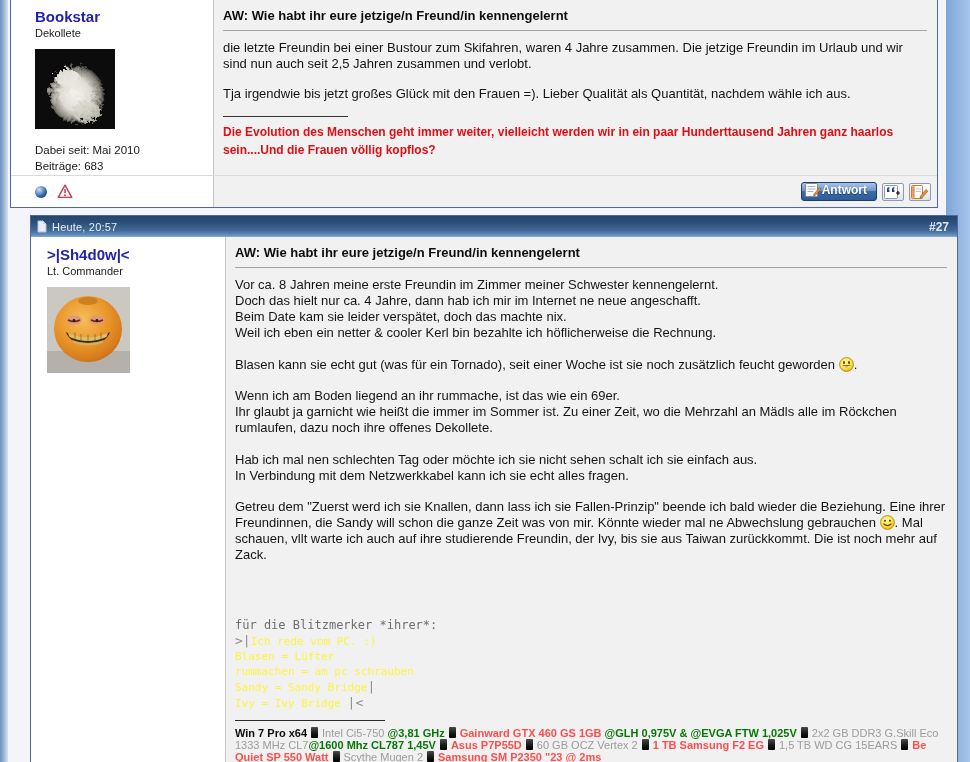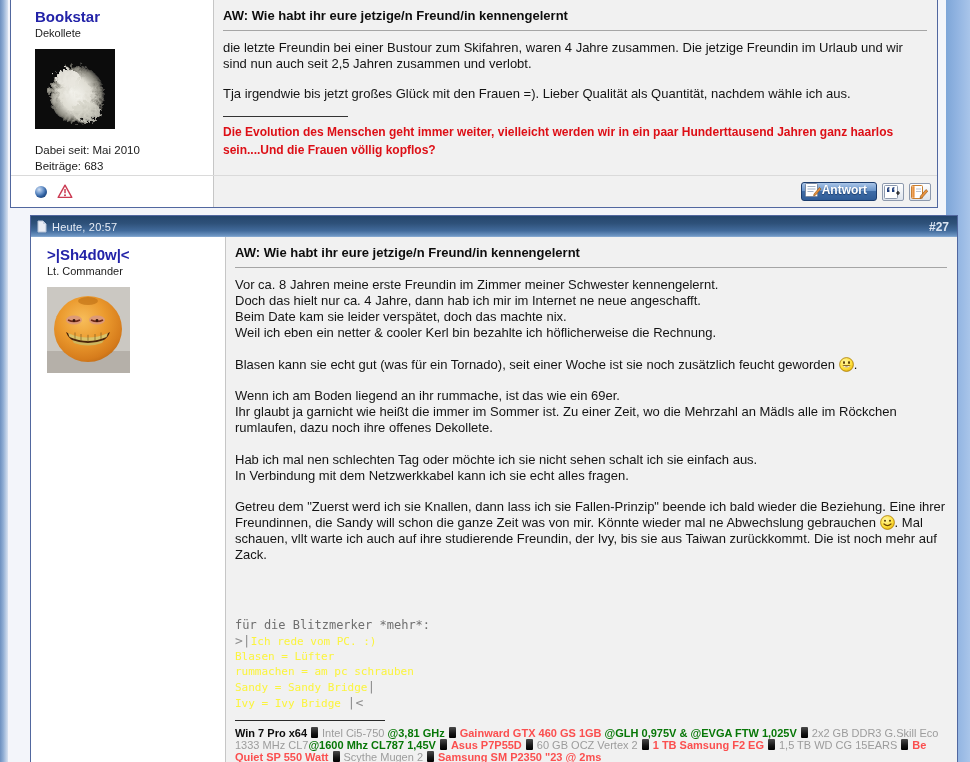--- a/index.html
+++ b/index.html
@@ -262,21 +262,21 @@
                 <stop offset="1" stop-color="#d99f00"></stop>
               </radialGradient>
             </defs>
             <circle cx="7.5" cy="7.5" r="6.9" fill="url(#sy2)" stroke="#a87800" stroke-width="0.8"></circle>
             <circle cx="5" cy="5.8" r="1" fill="#573a02"></circle>
             <circle cx="10" cy="5.8" r="1" fill="#573a02"></circle>
             <path d="M4 9 Q7.5 12.2 11 9" stroke="#6b4300" stroke-width="1.2" fill="none" stroke-linecap="round"></path>
           </svg><span>. Mal schauen, vllt warte ich auch auf ihre studierende Freundin, der Ivy, bis sie aus Taiwan zurückkommt. Die ist noch mehr auf Zack.</span></div>
 
       <div class="spoiler">
-        <div class="sp-intro">für die Blitzmerker *mehr*:</div>
+        <div class="sp-intro">für die Blitzmerker *ihrer*:</div>
         <div class="sp-line"><span class="sp-mark">&gt;|</span><span>Ich rede vom PC. :)</span></div>
         <div class="sp-line">Blasen = Lüfter</div>
         <div class="sp-line">rummachen = am pc schrauben</div>
         <div class="sp-line"><span>Sandy = Sandy Bridge</span><span class="sp-mark">|</span></div>
         <div class="sp-line"><span>Ivy = Ivy Bridge </span><span class="sp-mark">|&lt;</span></div>
       </div>
 
       <div class="specdiv"></div>
       <p class="specs"><span class="sg-k">Win 7 Pro x64</span><span class="sep"></span><span class="sg-gray">Intel Ci5-750 </span><span class="sg-green">@3,81 GHz</span><span class="sep"></span><span class="sg-red">Gainward GTX 460 GS 1GB </span><span class="sg-green">@GLH 0,975V &amp; @EVGA FTW 1,025V</span><span class="sep"></span><span class="sg-gray">2x2 GB DDR3 G.Skill Eco 1333 MHz CL7</span><span class="sg-green">@1600 Mhz CL787 1,45V</span><span class="sep"></span><span class="sg-red">Asus P7P55D</span><span class="sep"></span><span class="sg-gray">60 GB OCZ Vertex 2</span><span class="sep"></span><span class="sg-red">1 TB Samsung F2 EG</span><span class="sep"></span><span class="sg-gray">1,5 TB WD CG 15EARS</span><span class="sep"></span><span class="sg-red">Be Quiet SP 550 Watt</span><span class="sep"></span><span class="sg-gray">Scythe Mugen 2</span><span class="sep"></span><span class="sg-red">Samsung SM P2350 "23 @ 2ms</span></p>
     </div>

